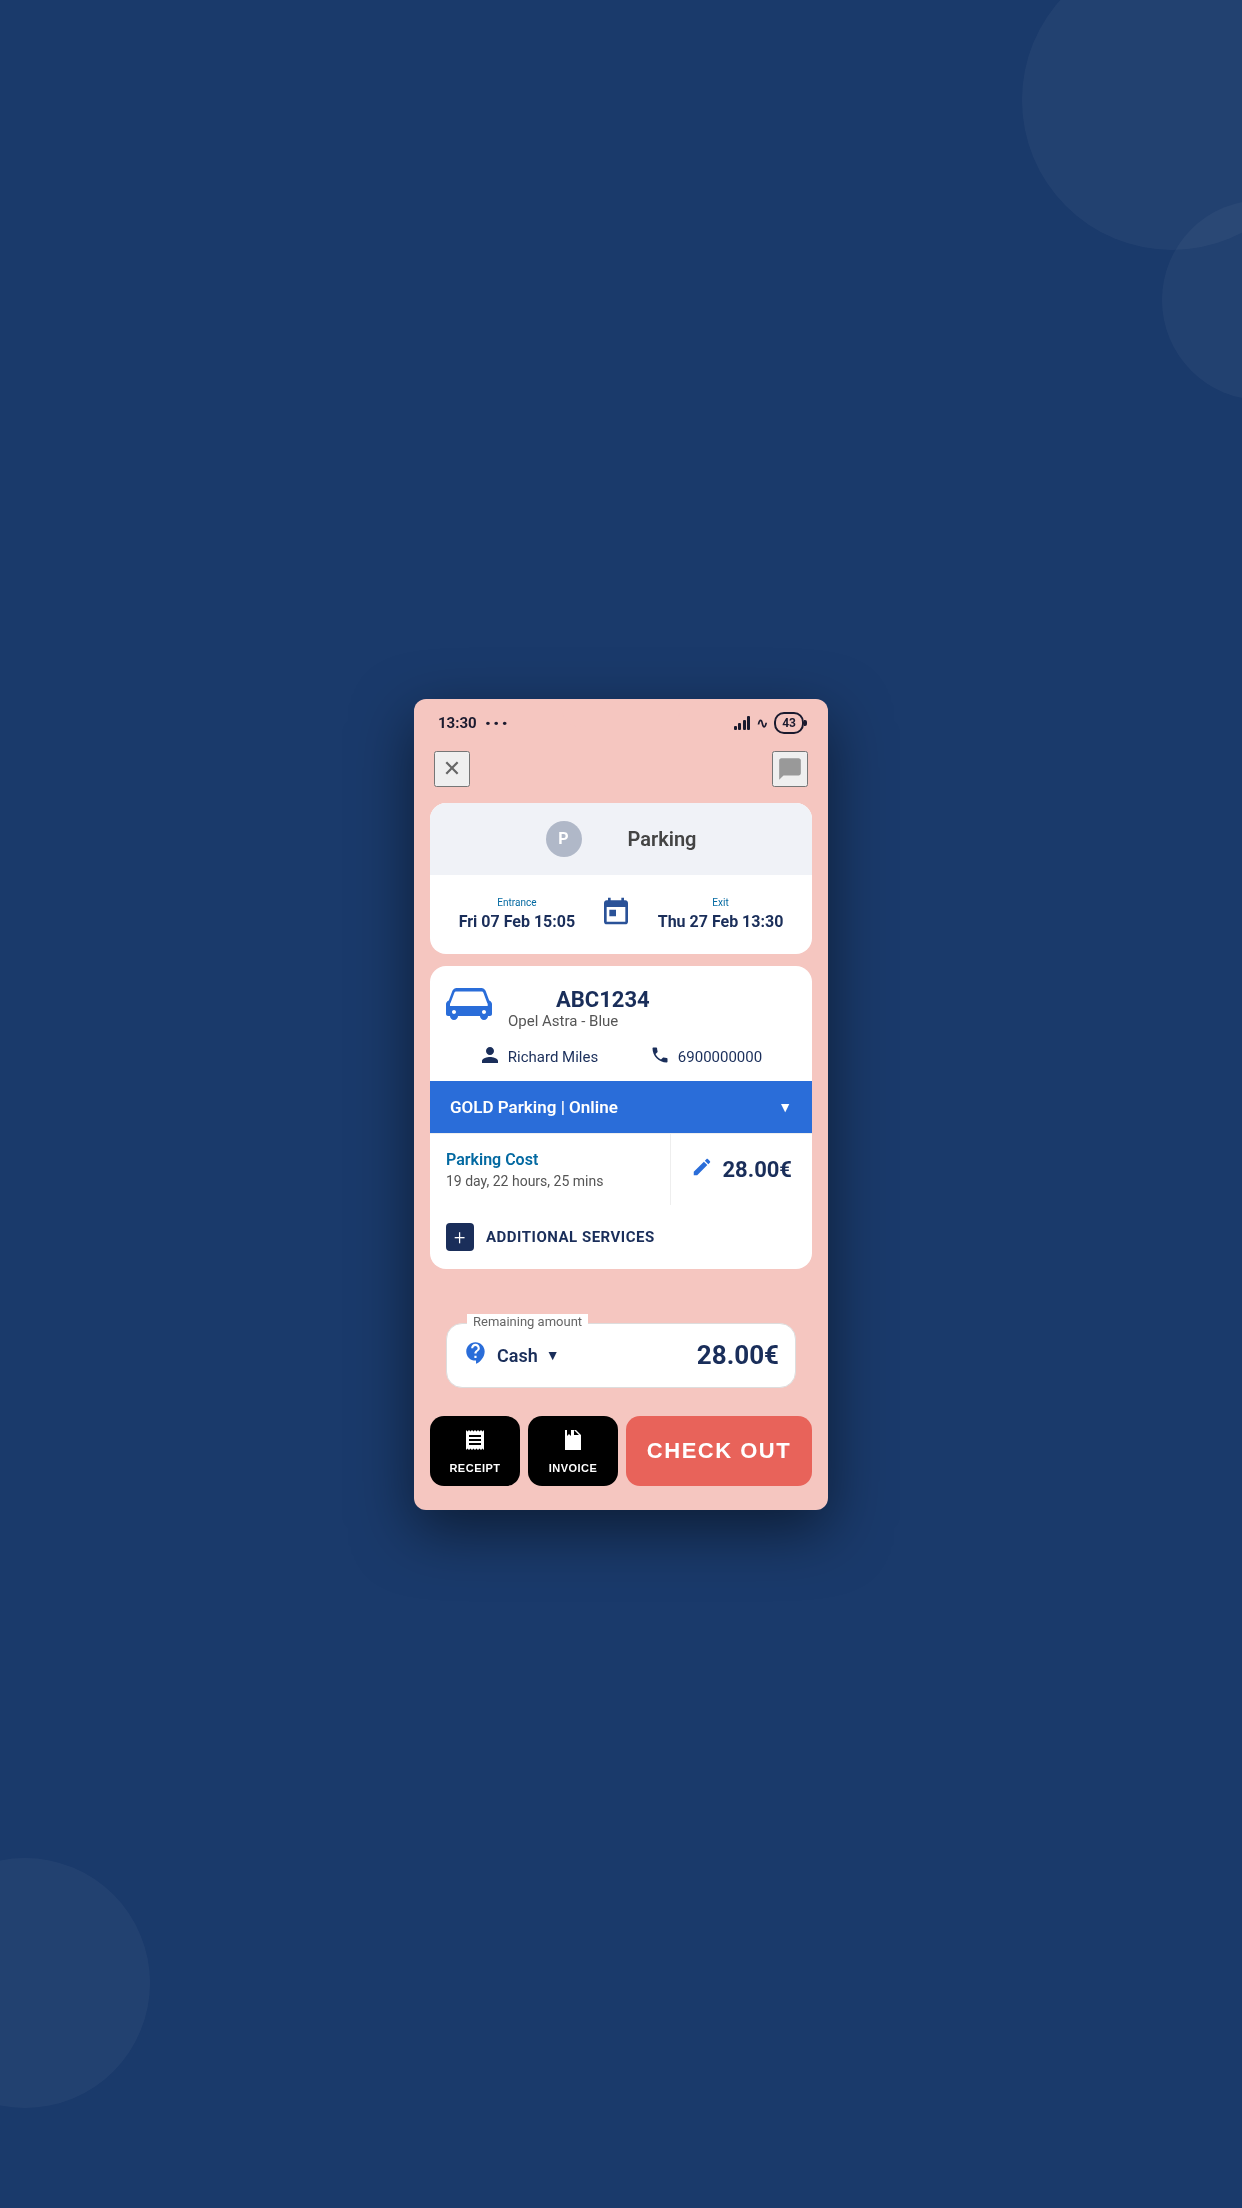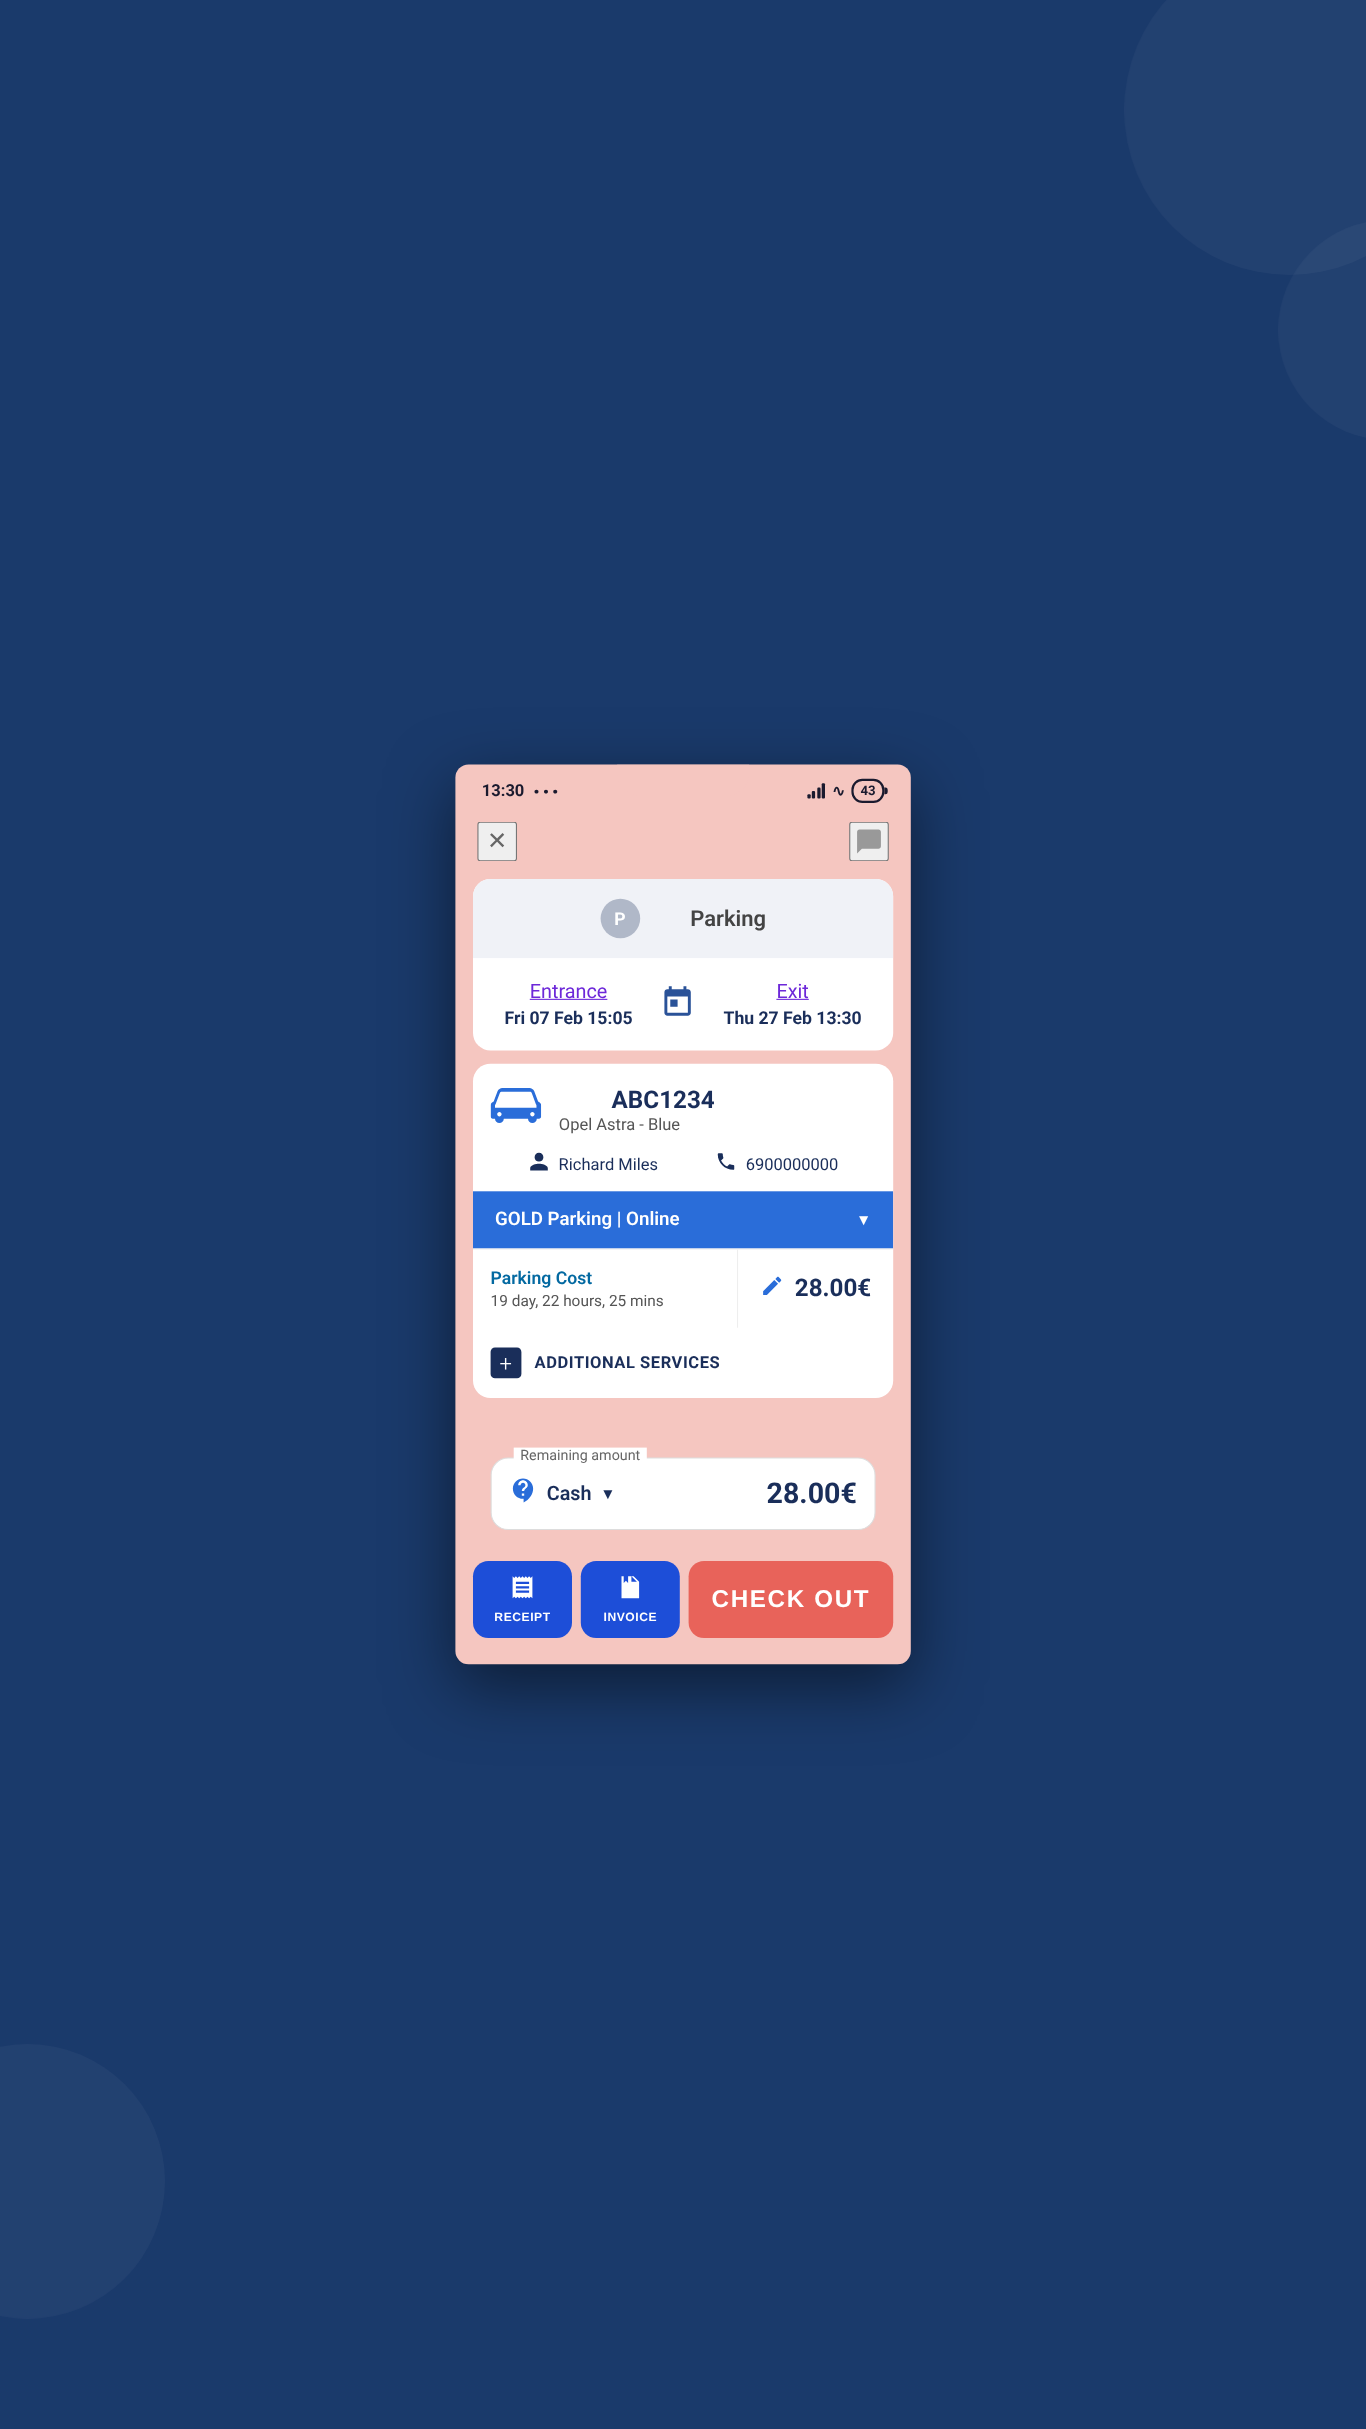--- a/index.html
+++ b/index.html
@@ -198,24 +198,23 @@
       align-items: center;
       justify-content: space-around;
       padding: 20px 16px;
     }
 
     .date-block {
       text-align: center;
     }
 
     .date-label {
-      font-size: 18px;
-      color: #6d28d9;
+      font-size: 10px;
+      color: #0369a1;
       margin-bottom: 4px;
-      text-decoration: underline;
     }
 
     .date-value {
       font-size: 16px;
       font-weight: 700;
       color: #1a2e5a;
     }
 
     .calendar-icon {
       font-size: 28px;
@@ -415,21 +414,21 @@
     }
 
     
     .bottom-actions {
       display: flex;
       gap: 8px;
       padding: 12px 16px 24px;
     }
 
     .action-btn {
-      background: #1d4ed8;
+      background: #000000;
       color: white;
       border: none;
       border-radius: 14px;
       padding: 12px 16px;
       display: flex;
       flex-direction: column;
       align-items: center;
       gap: 4px;
       cursor: pointer;
       font-size: 11px;

